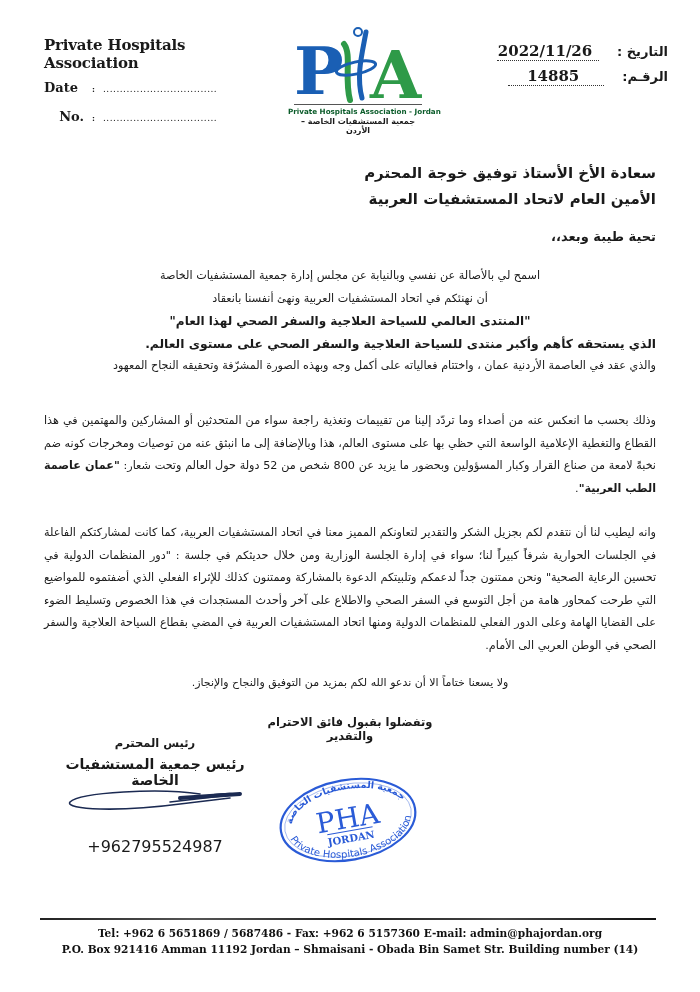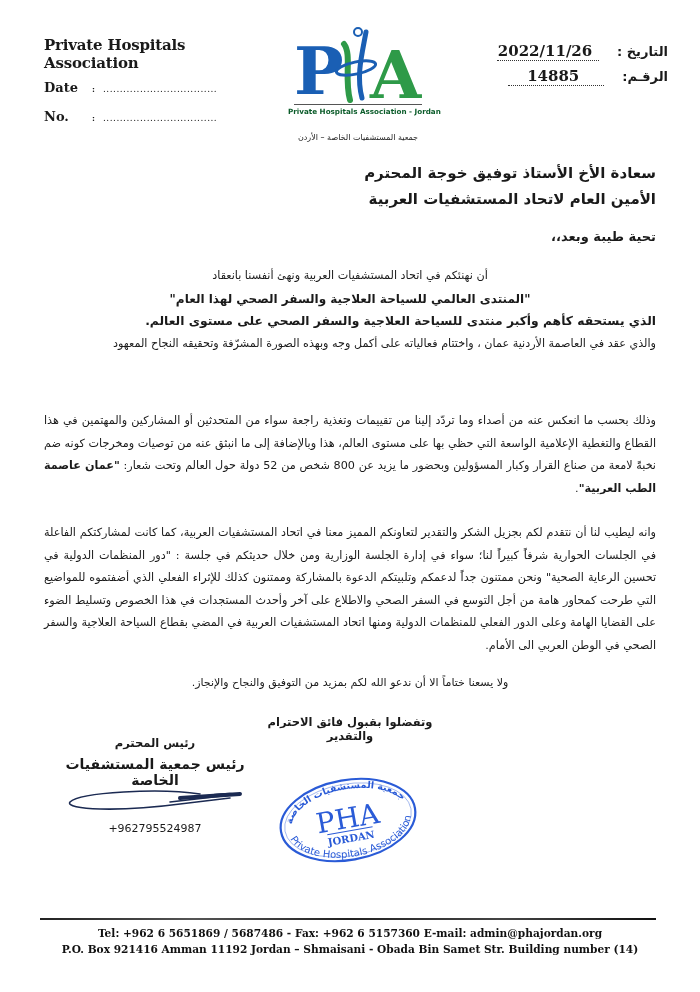--- a/index.html
+++ b/index.html
@@ -4,27 +4,27 @@
 <style>
   html, body { margin: 0; padding: 0; background: #ffffff; }
   body { width: 700px; height: 992px; position: relative; overflow: hidden; color: #1a1a1a; font-family: "DejaVu Sans", sans-serif; }
 
   .hdr-en { position: absolute; left: 44px; top: 36px; width: 230px; font-family: "DejaVu Serif", serif; }
   .hdr-en .org { font-weight: bold; font-size: 15px; letter-spacing: -0.2px; }
   .hdr-en .row { font-weight: bold; font-size: 13px; margin-top: 8px; display: flex; align-items: baseline; }
   .hdr-en .row .lbl { width: 40px; }
   .hdr-en .row .colon { font-size: 8px; margin: 0 8px; }
   .hdr-en .row .dots { font-weight: normal; font-size: 9px; letter-spacing: 0.5px; }
-  .hdr-en .row.no { margin-top: 14px; }
+  .hdr-en .row.no { margin-top: 14px; text-align: right; }
 
   .logo { position: absolute; left: 288px; top: 24px; width: 140px; height: 116px; text-align: center; }
   .logo svg { display: block; margin: 0 auto; }
   .logo .line { height: 1px; background: #555; margin: 0 6px; }
   .logo .en { font-family: "DejaVu Sans", sans-serif; font-weight: bold; font-size: 7.2px; color: #0b5c2a; margin-top: 2px; white-space: nowrap; }
-  .logo .ar { font-size: 8px; color: #1a1a1a; direction: rtl; margin-top: 17px; }
+  .logo .ar { font-size: 8px; color: #1a1a1a; direction: rtl; margin-top: 1px; font-weight: bold; }
 
   .hdr-ar { position: absolute; right: 32px; top: 36px; width: 230px; direction: rtl; text-align: right; }
   .hdr-ar .org { font-weight: bold; font-size: 15px; }
   .hdr-ar .row { display: flex; align-items: baseline; margin-top: 6px; font-size: 13px; font-weight: bold; }
   .hdr-ar .row .lbl { margin-left: 18px; }
   .hdr-ar .row .val { position: relative; font-family: "DejaVu Serif", serif; font-weight: bold; font-size: 15px; padding: 0 6px 0 0; border-bottom: 1.5px dotted #333; min-width: 96px; text-align: center; }
   .hdr-ar .row.num .val { min-width: 90px; }
 
   .addressee { position: absolute; right: 44px; top: 160px; direction: rtl; text-align: right; font-weight: bold; font-size: 15px; line-height: 26px; }
   .greeting { position: absolute; right: 44px; top: 229px; direction: rtl; font-size: 13px; font-weight: bold; }
@@ -38,21 +38,21 @@
   .p2 .bold { font-weight: bold; }
   .p3 { top: 522px; text-align: justify; text-align-last: right; }
   .closing1 { position: absolute; left: 44px; right: 44px; top: 676px; direction: rtl; text-align: center; font-size: 11px; }
   .closing2 { position: absolute; left: 250px; width: 200px; top: 715px; direction: rtl; text-align: center; font-size: 11.5px; font-weight: bold; }
 
   .sig { position: absolute; left: 40px; top: 736px; width: 230px; direction: rtl; text-align: center; }
   .sig .t1 { font-size: 11.5px; font-weight: bold; }
   .sig .t2 { font-size: 14px; font-weight: bold; margin-top: 6px; }
   .sig .scribble { height: 28px; direction: ltr; }
   .sig .t3 { font-size: 12.5px; font-weight: bold; }
-  .sig .t4 { font-size: 11px; direction: ltr; margin-top: 6px; font-family: "DejaVu Sans", sans-serif; }
+  .sig .t4 { font-size: 16px; direction: ltr; margin-top: 21px; font-family: "DejaVu Sans", sans-serif; }
 
   .stamp { position: absolute; left: 273px; top: 772px; }
 
   .footer-rule { position: absolute; left: 40px; right: 44px; top: 918px; height: 2px; background: linear-gradient(90deg,#222,#555,#222,#444,#111); }
   .footer { position: absolute; left: 0; right: 0; top: 926px; text-align: center; font-family: "DejaVu Serif", serif; font-weight: bold; font-size: 10.6px; line-height: 15.5px; color: #111; }
 </style>
 </head>
 <body>
 
 <div class="hdr-en">
@@ -94,20 +94,21 @@
   </div>
 </div>
 
 <div class="addressee">
   <div>سعادة الأخ الأستاذ توفيق خوجة المحترم</div>
   <div>الأمين العام لاتحاد المستشفيات العربية</div>
 </div>
 <div class="greeting">تحية طيبة وبعد،،</div>
 
 <div class="body p1">
+  <div>اسمح لي بالأصالة عن نفسي وبالنيابة عن مجلس إدارة جمعية المستشفيات الخاصة</div>
   <div>أن نهنئكم في اتحاد المستشفيات العربية ونهئ أنفسنا بانعقاد</div>
   <div class="b">"المنتدى العالمي للسياحة العلاجية والسفر الصحي لهذا العام"</div>
   <div class="j bold">الذي يستحقه كأهم وأكبر منتدى للسياحة العلاجية والسفر الصحي على مستوى العالم.</div>
   <div class="j">والذي عقد في العاصمة الأردنية عمان ، واختتام فعالياته على أكمل وجه وبهذه الصورة المشرّفة وتحقيقه النجاح المعهود</div>
 </div>
 
 <div class="body p2">
   <span>وذلك بحسب ما انعكس عنه من أصداء وما تردّد إلينا من تقييمات وتغذية راجعة سواء من المتحدثين أو المشاركين والمهتمين في هذا القطاع والتغطية الإعلامية الواسعة التي حظي بها على مستوى العالم، هذا وبالإضافة إلى ما انبثق عنه من توصيات ومخرجات كونه ضم نخبةً لامعة من صناع القرار وكبار المسؤولين وبحضور ما يزيد عن 800 شخص من 52 دولة حول العالم وتحت شعار: </span><span class="bold">"عمان عاصمة الطب العربية"</span><span>.</span>
 </div>
 

